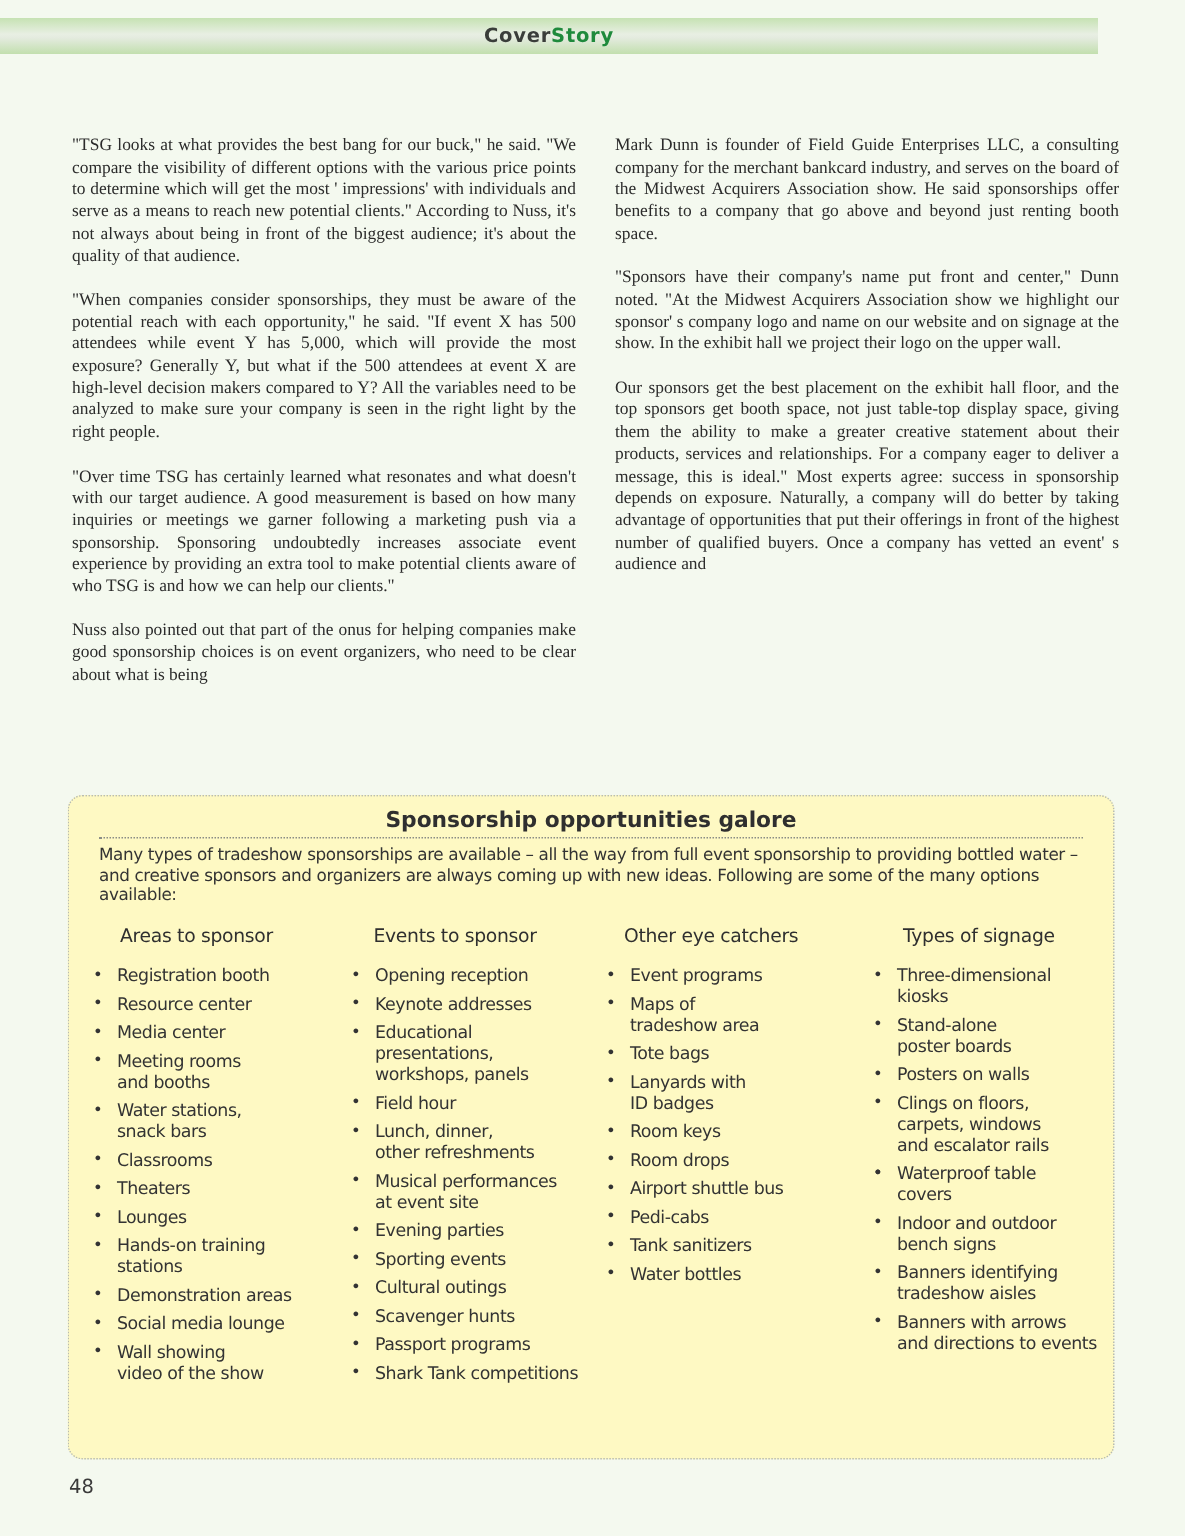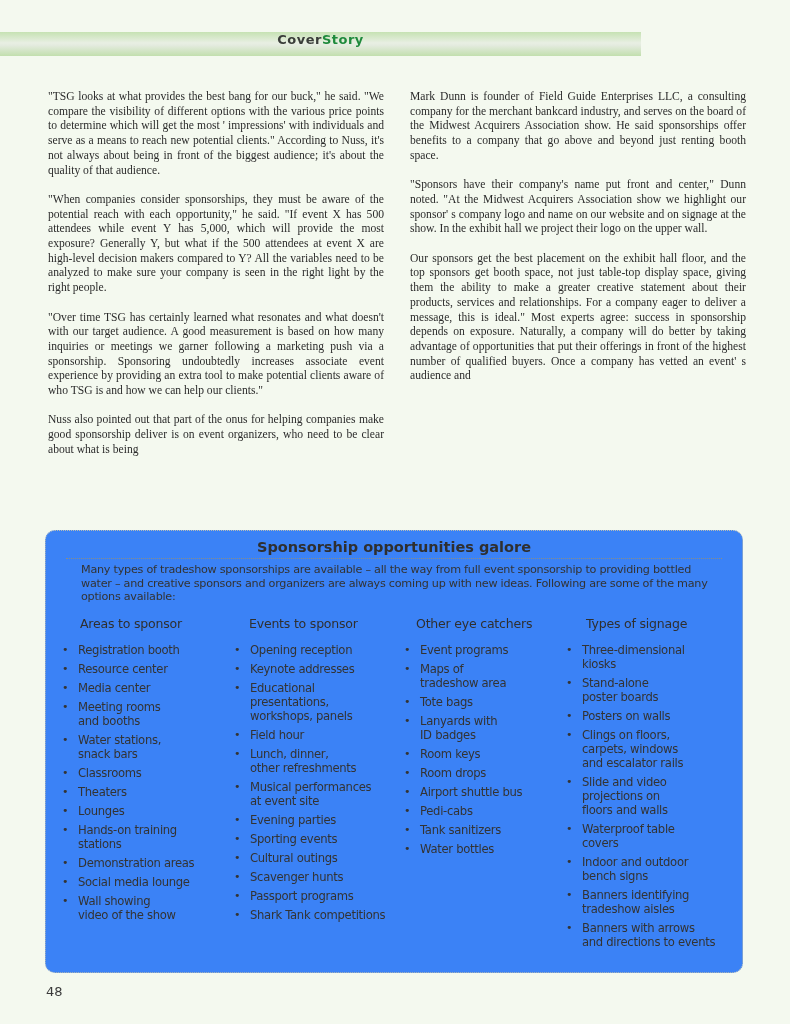--- a/index.html
+++ b/index.html
@@ -3,57 +3,56 @@
 <meta charset="utf-8">
 <style>
   html, body { margin: 0; padding: 0; }
   body {
     width: 790px; height: 1024px; overflow: hidden;
     background: #f4f9ef;
     position: relative;
     font-family: "DejaVu Serif", serif;
   }
   .header-band {
-    position: absolute; left: 0; top: 32px; width: 641px; height: 24px;
+    position: absolute; left: 0; top: 12px; width: 732px; height: 24px;
     background: linear-gradient(to bottom, #c6e2b3 0%, #e8efe3 45%, #e4ebdf 55%, #c2dfae 100%);
-    display: flex; justify-content: center;
+    display: flex; align-items: center; justify-content: center;
   }
   .header-title { font-family: "DejaVu Sans", sans-serif; font-weight: bold; font-size: 13px; letter-spacing: 0.5px; }
   .header-title .cover { color: #3a3d3a; }
   .header-title .story { color: #1f8a3c; }
 
   .col {
     position: absolute; top: 90px; width: 336px;
     font-size: 11.6px; line-height: 14.7px; color: #2b2b2b;
     text-align: justify; hyphens: auto;
     font-family: "Liberation Serif", serif;
   }
   .col p { margin: 0 0 14.7px 0; }
   .col-left { left: 48px; }
   .col-right { left: 410px; }
 
   .sidebar-box {
     position: absolute; left: 45px; top: 530px; width: 698px; height: 443px;
-    background: #3b82f6;
+    background: #fef9c3;
     border: 1px dotted #b8bcb2;
     border-radius: 10px;
     box-sizing: border-box;
   }
   .box-title {
     position: absolute; left: 20px; right: 20px; top: 8px;
     text-align: center;
     font-family: "DejaVu Sans", sans-serif; font-weight: bold; font-size: 14.5px; color: #2f2f2f;
     padding-bottom: 3px;
     border-bottom: 1px dotted #8a8d86;
   }
   .box-intro {
     position: absolute; left: 20px; right: 18px; top: 32px;
     font-family: "DejaVu Sans", sans-serif; font-size: 11.2px; line-height: 13.5px; color: #333;
     letter-spacing: -0.25px;
-    margin-left: 15px;
   }
   .box-cols { position: absolute; left: 0; top: 85px; width: 100%; }
   .box-col { position: absolute; top: 0; }
   .box-col h3 {
     margin: 0 0 12px 0;
     font-family: "DejaVu Sans", sans-serif; font-weight: normal; font-size: 12.5px; color: #2f2f2f;
     letter-spacing: -0.2px;
   }
   .box-col ul { list-style: none; margin: 0; padding: 0; }
   .box-col li {
@@ -62,40 +61,40 @@
     margin-bottom: 5px; letter-spacing: -0.3px;
   }
   .box-col li .bullet { position: absolute; left: 0; top: 0; font-size: 11px; }
   .box-col li .txt { white-space: pre-line; text-align: right; }
   .c1 { left: 16px; width: 170px; }
   .c1 h3 { padding-left: 18px; }
   .c2 { left: 188px; width: 170px; }
   .c2 h3 { padding-left: 15px; }
   .c3 { left: 358px; width: 170px; }
   .c3 h3 { padding-left: 12px; }
-  .c4 { left: 520px; width: 170px; }
+  .c4 { left: 536px; width: 170px; }
   .c4 h3 { padding-left: 20px; }
 
   .page-number {
     position: absolute; left: 46px; top: 984px;
     font-family: "DejaVu Sans", sans-serif; font-weight: normal; font-size: 13px; color: #3a3a3a;
   }
 </style>
 </head>
 <body>
 
 <div class="header-band">
   <span class="header-title"><span class="cover">Cover</span><span class="story">Story</span></span>
 </div>
 
 <div class="col col-left">
   <p>"TSG looks at what provides the best bang for our buck," he said. "We compare the visibility of different options with the various price points to determine which will get the most ' impressions'  with individuals and serve as a means to reach new potential clients." According to Nuss, it's not always about being in front of the biggest audience; it's about the quality of that audience.</p>
   <p>"When companies consider sponsorships, they must be aware of the potential reach with each opportunity," he said. "If event X has 500 attendees while event Y has 5,000, which will provide the most exposure? Generally Y, but what if the 500 attendees at event X are high-level decision makers compared to Y? All the variables need to be analyzed to make sure your company is seen in the right light by the right people.</p>
   <p>"Over time TSG has certainly learned what resonates and what doesn't with our target audience. A good measurement is based on how many inquiries or meetings we garner following a marketing push via a sponsorship. Sponsoring undoubtedly increases associate event experience by providing an extra tool to make potential clients aware of who TSG is and how we can help our clients."</p>
-  <p>Nuss also pointed out that part of the onus for helping companies make good sponsorship deliver is on event organizers, who need to be clear about what is being</p>
+  <p>Nuss also pointed out that part of the onus for helping companies make good sponsorship choices is on event organizers, who need to be clear about what is being</p>
 </div>
 
 <div class="col col-right">
   <p>Mark Dunn is founder of Field Guide Enterprises LLC, a consulting company for the merchant bankcard industry, and serves on the board of the Midwest Acquirers Association show. He said sponsorships offer benefits to a company that go above and beyond just renting booth space.</p>
   <p>"Sponsors have their company's name put front and center," Dunn noted. "At the Midwest Acquirers Association show we highlight our sponsor' s company logo and name on our website and on signage at the show. In the exhibit hall we project their logo on the upper wall.</p>
   <p>Our sponsors get the best placement on the exhibit hall floor, and the top sponsors get booth space, not just table-top display space, giving them the ability to make a greater creative statement about their products, services and relationships. For a company eager to deliver a message, this is ideal." Most experts agree: success in sponsorship depends on exposure. Naturally, a company will do better by taking advantage of opportunities that put their offerings in front of the highest number of qualified buyers. Once a company has vetted an event' s audience and</p>
 </div>
 
 <div class="sidebar-box">
   <div class="box-title">Sponsorship opportunities galore</div>
@@ -164,23 +163,21 @@
       <h3>Types of signage</h3>
       <ul>
           <li><span class="bullet">•</span><span class="txt">Three-dimensional
 kiosks</span></li>
           <li><span class="bullet">•</span><span class="txt">Stand-alone
 poster boards</span></li>
           <li><span class="bullet">•</span><span class="txt">Posters on walls</span></li>
           <li><span class="bullet">•</span><span class="txt">Clings on floors,
 carpets, windows
 and escalator rails</span></li>
-          <li><span class="bullet">•</span><span class="txt">Slide and video
-projections on
-floors and walls</span></li>
+          <li><span class="bullet">•</span></li>
           <li><span class="bullet">•</span><span class="txt">Waterproof table
 covers</span></li>
           <li><span class="bullet">•</span><span class="txt">Indoor and outdoor
 bench signs</span></li>
           <li><span class="bullet">•</span><span class="txt">Banners identifying
 tradeshow aisles</span></li>
           <li><span class="bullet">•</span><span class="txt">Banners with arrows
 and directions to events</span></li>
         </ul>
     </div>

